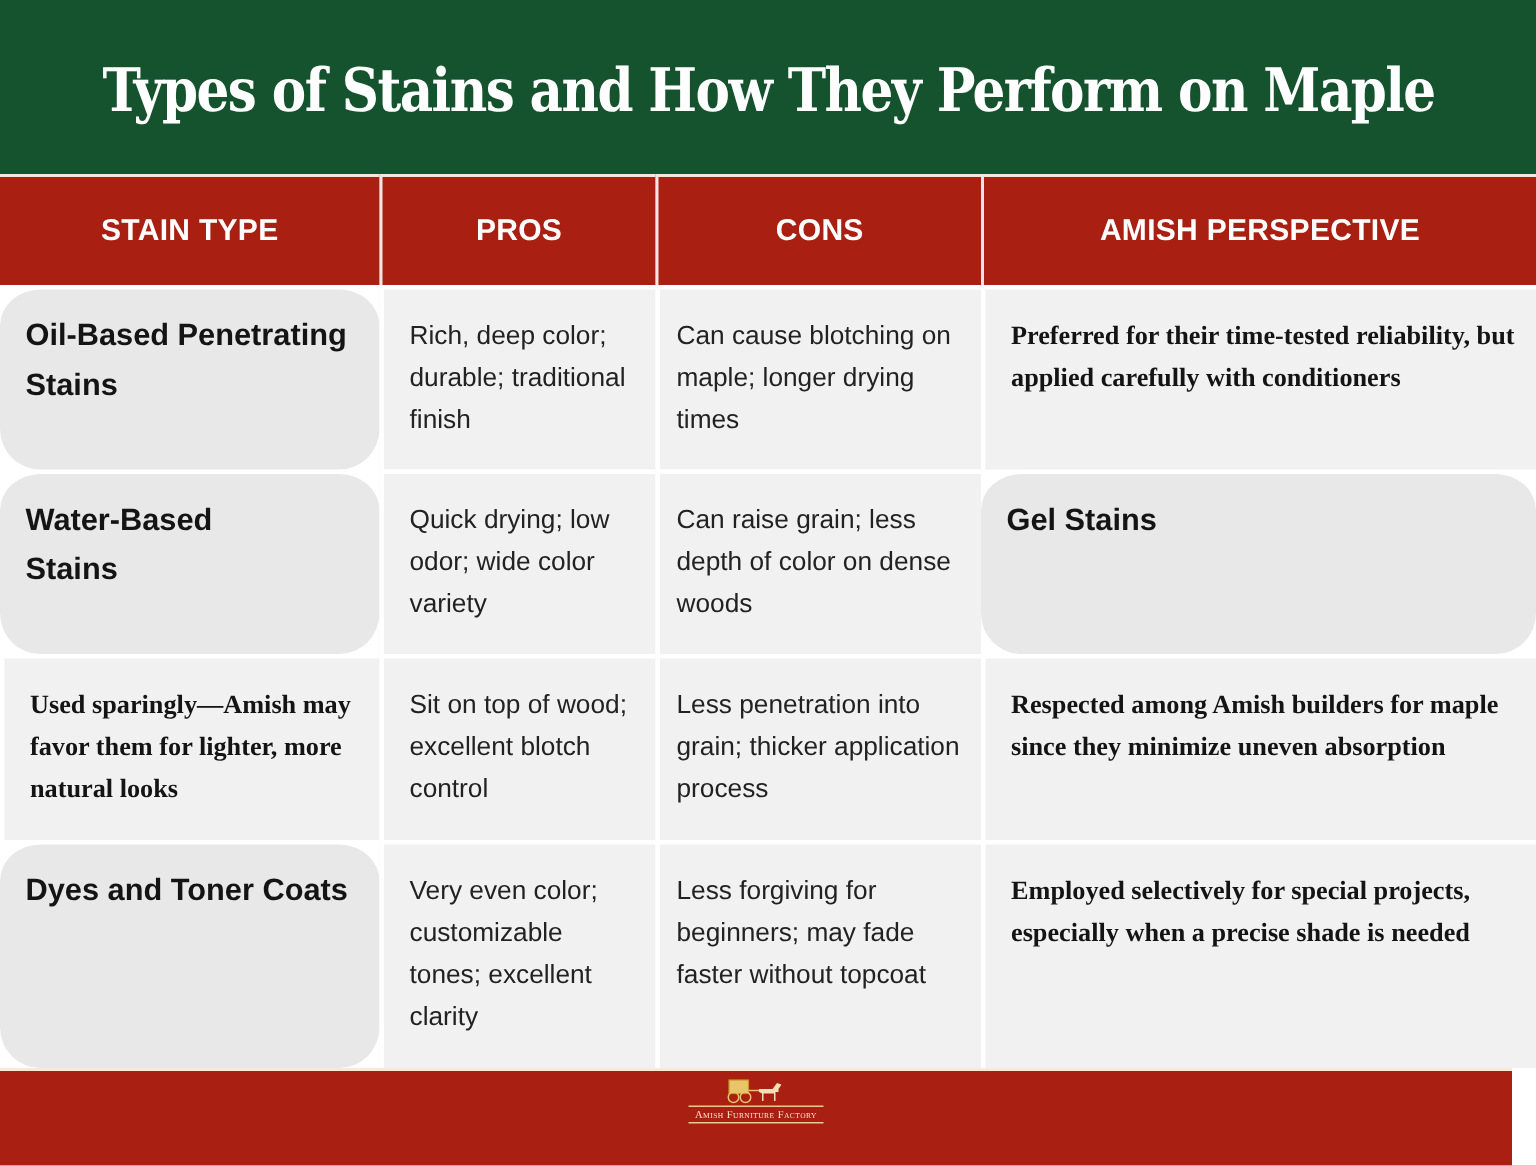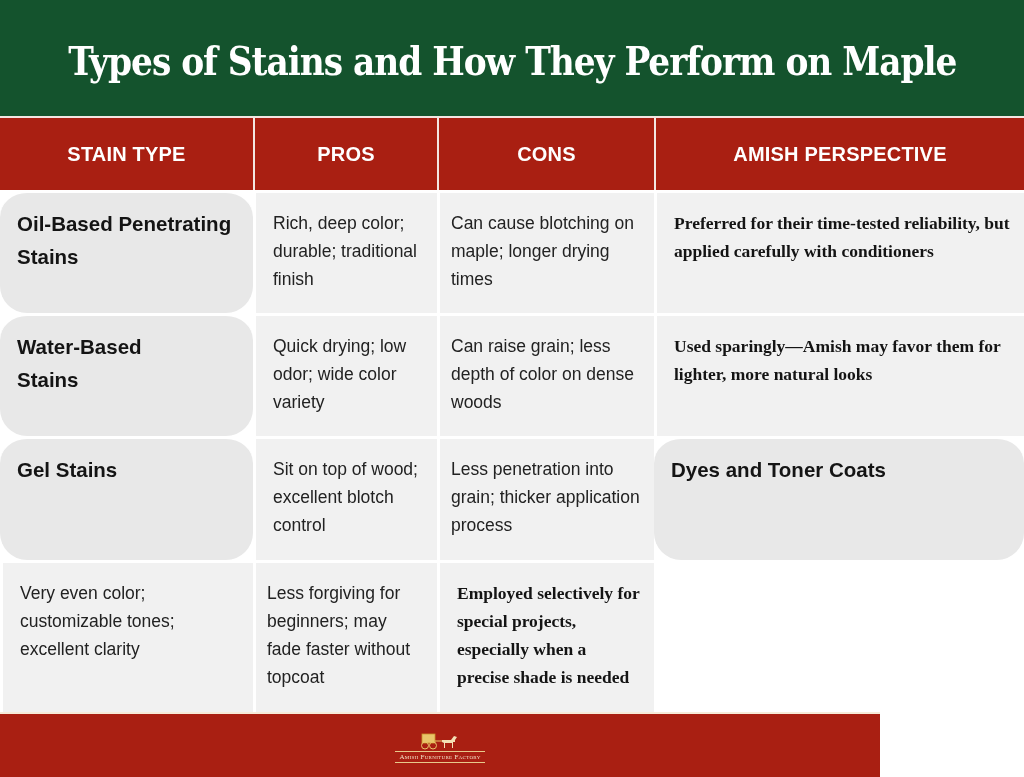--- a/index.html
+++ b/index.html
@@ -9,21 +9,21 @@
   .table { position:absolute; left:0; top:116px; width:1024px; height:756px; background:#ffffff; display:grid;
     grid-template-columns: 253px 184px 217px 370px;
     grid-template-rows: 74px 123px 123px 124px 152px; gap:0; }
   .hcell { background:#a91f12; color:#fff; font-weight:bold; font-size:20px; display:flex; align-items:center; justify-content:center; letter-spacing:0.2px; border-top:2px solid #f3e6e2; border-left:2px solid #f3e6e2; box-sizing:border-box; }
   .hcell:first-child { border-left:none; }
   .cell { background:#f1f1f1; box-sizing:border-box; border-top:3px solid #ffffff; border-left:3px solid #ffffff; padding:16px 14px 10px 17px; font-size:17.5px; line-height:28px; color:#222; }
   .cell.first { background:#e8e8e8; border-left:none; font-weight:bold; font-size:20.5px; line-height:33px; color:#141414; padding-top:14px;border-radius:27px; }
   .cell.persp { font-weight:bold; color:#141414; padding-left:17px; font-size:17.5px;font-family:Liberation Serif, serif; }
   .cell.pros { padding-left:17px; }
   .cell.cons { padding-left:11px; }
-  .footer { position:absolute; left:0; top:712px; width:880px; height:65px; background:#a91f12; border-top:2px solid #f6ead9; box-sizing:border-box; display:flex; align-items:center; justify-content:center; }
+  .footer { position:absolute; left:0; top:712px; width:1008px; height:65px; background:#a91f12; border-top:2px solid #f6ead9; box-sizing:border-box; display:flex; align-items:flex-start; justify-content:center; }
   .logo { display:flex; flex-direction:column; align-items:center; margin-top:4px; }
   .logo-text { color:#f5e6cc; font-family:"Liberation Serif", serif; font-size:7px; letter-spacing:0.3px; border-top:1px solid #e8c98a; border-bottom:1px solid #e8c98a; padding:1px 4px; margin-top:1px; font-variant:small-caps; }
 </style>
 </head>
 <body>
 
 <div class="title-band">
   <div class="title">Types of Stains and How They Perform on Maple</div>
 </div>
 
@@ -34,25 +34,26 @@
   <div class="hcell">AMISH PERSPECTIVE</div>
 
   <div class="cell first" style="padding-right:20px">Oil-Based Penetrating Stains</div>
   <div class="cell pros">Rich, deep color; durable; traditional finish</div>
   <div class="cell cons">Can cause blotching on maple; longer drying times</div>
   <div class="cell persp">Preferred for their time-tested reliability, but applied carefully with conditioners</div>
 
   <div class="cell first" style="padding-right:70px">Water-Based Stains</div>
   <div class="cell pros">Quick drying; low odor; wide color variety</div>
   <div class="cell cons">Can raise grain; less depth of color on dense woods</div>
+  <div class="cell first">Gel Stains</div>
+
   <div class="cell persp">Used sparingly—Amish may favor them for lighter, more natural looks</div>
-
-  <div class="cell first">Gel Stains</div>
   <div class="cell pros">Sit on top of wood; excellent blotch control</div>
   <div class="cell cons">Less penetration into grain; thicker application process</div>
+  <div class="cell persp">Respected among Amish builders for maple since they minimize uneven absorption</div>
 
   <div class="cell first" style="padding-right:17px">Dyes and Toner Coats</div>
   <div class="cell pros">Very even color; customizable tones; excellent clarity</div>
   <div class="cell cons">Less forgiving for beginners; may fade faster without topcoat</div>
   <div class="cell persp">Employed selectively for special projects, especially when a precise shade is needed</div>
 </div>
 
 <div class="footer">
   <div class="logo">
     <svg width="44" height="18" viewBox="0 0 44 18">

